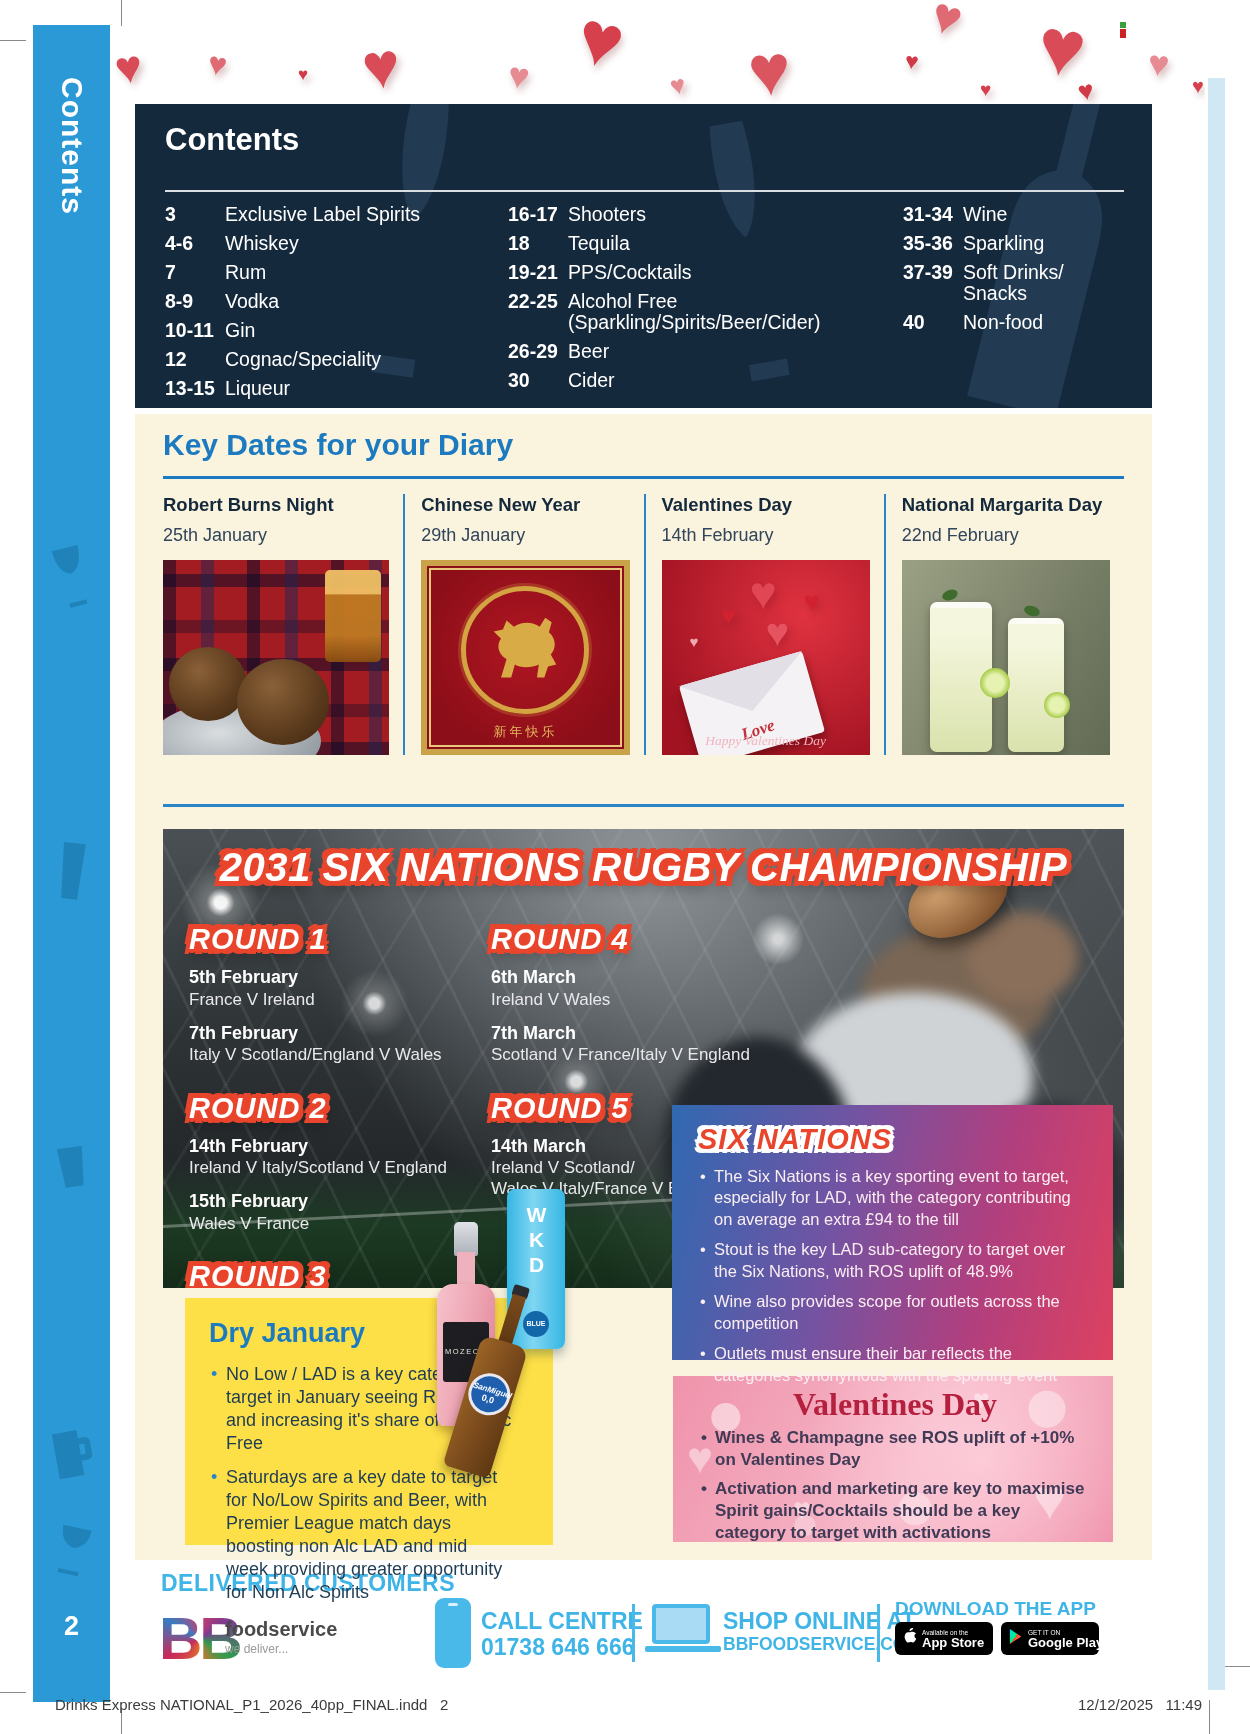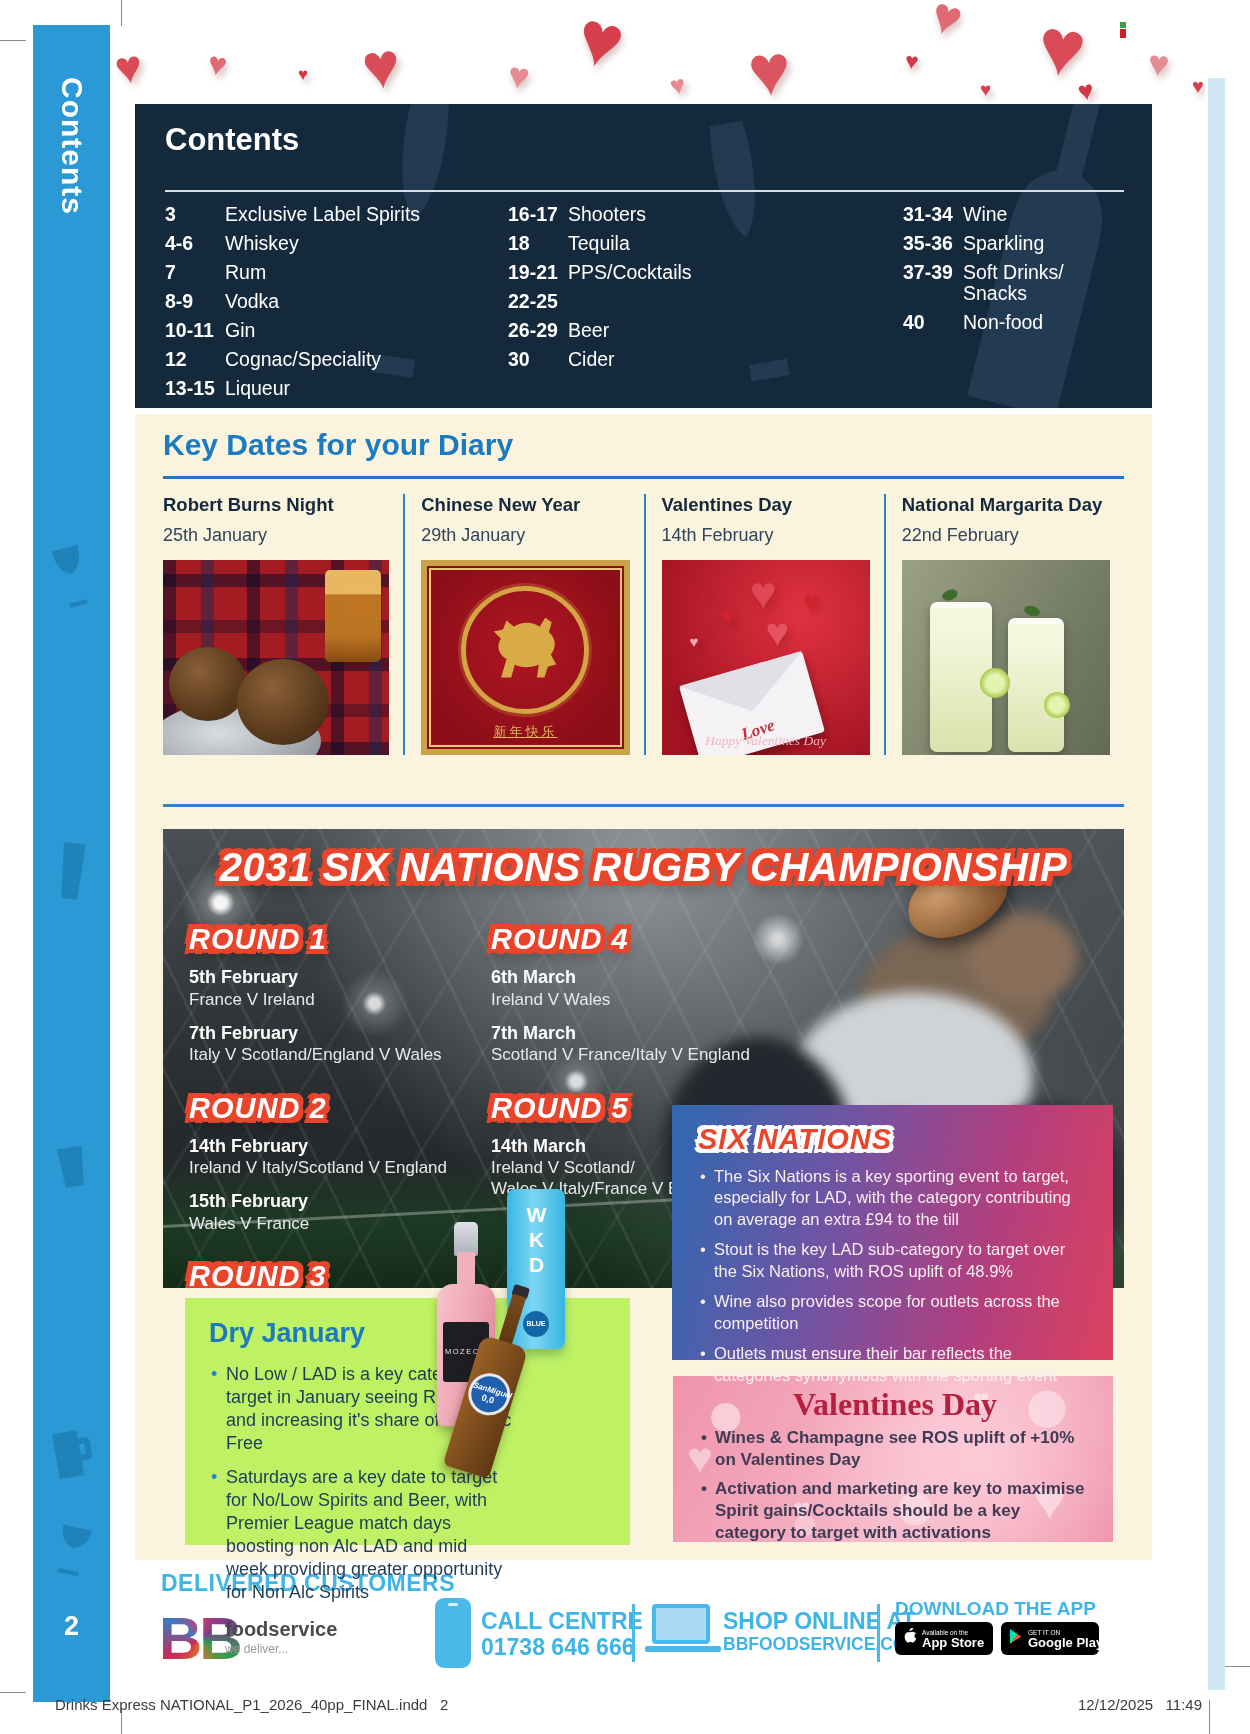--- a/index.html
+++ b/index.html
@@ -62,21 +62,21 @@
   .whisky { position:absolute; right:8px; top:10px; width:56px; height:92px; border-radius:5px;
     background:linear-gradient(180deg, #f0c064 0 26%, #c07a22 27% 70%, #8a4e12 100%); opacity:.95; }
 
   
   .img-cny { background:radial-gradient(circle at 50% 45%, #b01622, #8c0e18 75%); border:6px solid #caa24a;
     box-shadow:inset 0 0 0 2px #8c0e18, inset 0 0 0 4px #e7c87c; }
   .cny-ring { position:absolute; left:50%; top:46%; transform:translate(-50%,-50%); width:128px; height:128px;
     border:5px solid #d3a441; border-radius:50%; box-shadow:0 0 0 3px rgba(211,164,65,.25); }
   .cny-horse { position:absolute; left:50%; top:46%; transform:translate(-50%,-50%); }
   .cny-text { position:absolute; left:0; right:0; bottom:8px; text-align:center; color:#e3b85c;
-    font-size:13px; letter-spacing:3px;text-decoration:underline; }
+    font-size:13px; letter-spacing:3px; }
 
   
   .img-val { background:radial-gradient(circle at 68% 28%, #e03240, #a21322 80%); }
   .env { position:absolute; left:26px; bottom:4px; width:128px; height:84px; background:#f4f2f5;
     transform:rotate(-16deg); border-radius:4px; box-shadow:0 6px 10px rgba(60,0,5,.45); }
   .env::before { content:""; position:absolute; left:0; top:0; width:0; height:0;
     border-left:64px solid transparent; border-right:64px solid transparent; border-top:44px solid #e2dfe6; }
   .env-word { position:absolute; left:50%; bottom:10px; transform:translateX(-50%) rotate(-2deg);
     font-family:"Liberation Serif", serif; font-style:italic; color:#c2303c; font-size:17px; font-weight:bold; }
   .val-cap { position:absolute; left:0; right:0; bottom:6px; text-align:center; color:#f2b4bf;
@@ -134,21 +134,21 @@
   .outline-white { color:#e8452c;
     text-shadow:3px 0 0 #fff,-3px 0 0 #fff,0 3px 0 #fff,0 -3px 0 #fff,
       2px 2px 0 #fff,-2px -2px 0 #fff,2px -2px 0 #fff,-2px 2px 0 #fff,
       4px 4px 0 #fff,-4px 4px 0 #fff,4px -4px 0 #fff,-4px -4px 0 #fff; }
   .gb-list { list-style:none; }
   .gb-list li { position:relative; padding-left:16px; color:#fbeef2; font-size:16.5px;
     line-height:1.3; margin-bottom:9px; }
   .gb-list li::before { content:"•"; position:absolute; left:2px; color:#fbeef2; }
 
   
-  .dry-box { position:absolute; left:50px; top:884px; width:445px; height:247px; background:#bef264;
+  .dry-box { position:absolute; left:50px; top:884px; width:368px; height:247px; background:#fde047;
     padding:20px 24px; z-index:4; }
   .dry-title { color:#1b7ac0; font-size:27px; font-weight:bold; margin-bottom:14px; }
   .dry-list { list-style:none; }
   .dry-list li { position:relative; padding-left:17px; width:305px; color:#1f3c55; font-size:18px;
     line-height:1.28; margin-bottom:11px; }
   .dry-list li::before { content:"•"; position:absolute; left:2px; color:#2a85c8; }
 
   
   .bottle { position:absolute; z-index:6; }
   .moz { left:300px; top:808px; width:62px; height:204px; }
@@ -346,20 +346,22 @@
         <div class="c-item">
             <span class="c-pg">18</span>
             <span class="c-label">Tequila</span>
           </div>
         <div class="c-item">
             <span class="c-pg">19-21</span>
             <span class="c-label">PPS/Cocktails</span>
           </div>
         <div class="c-item">
             <span class="c-pg">22-25</span>
+            <span class="c-label">Alcohol Free
+(Sparkling/Spirits/Beer/Cider)</span>
           </div>
         <div class="c-item">
             <span class="c-pg">26-29</span>
             <span class="c-label">Beer</span>
           </div>
         <div class="c-item">
             <span class="c-pg">30</span>
             <span class="c-label">Cider</span>
           </div>
       </div>

